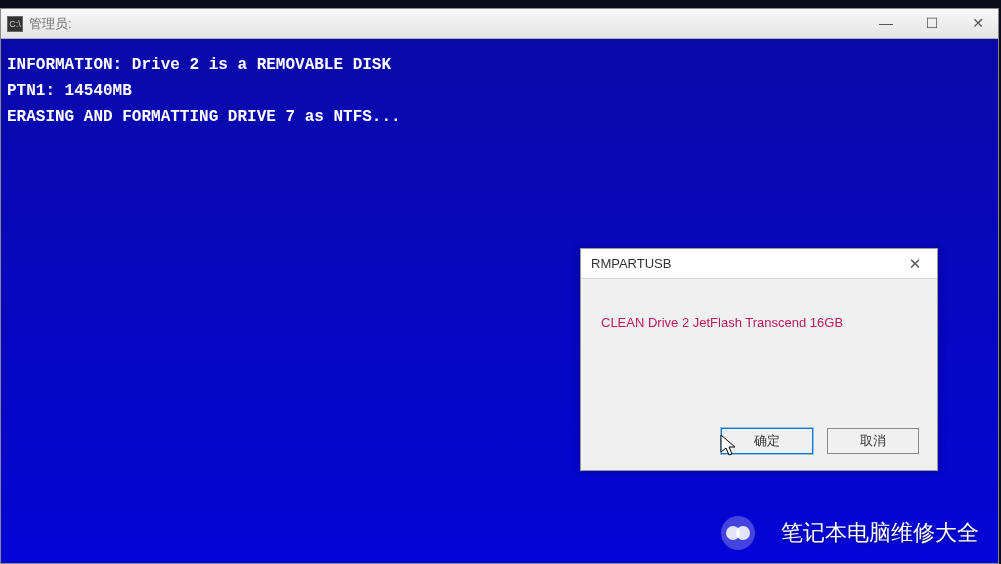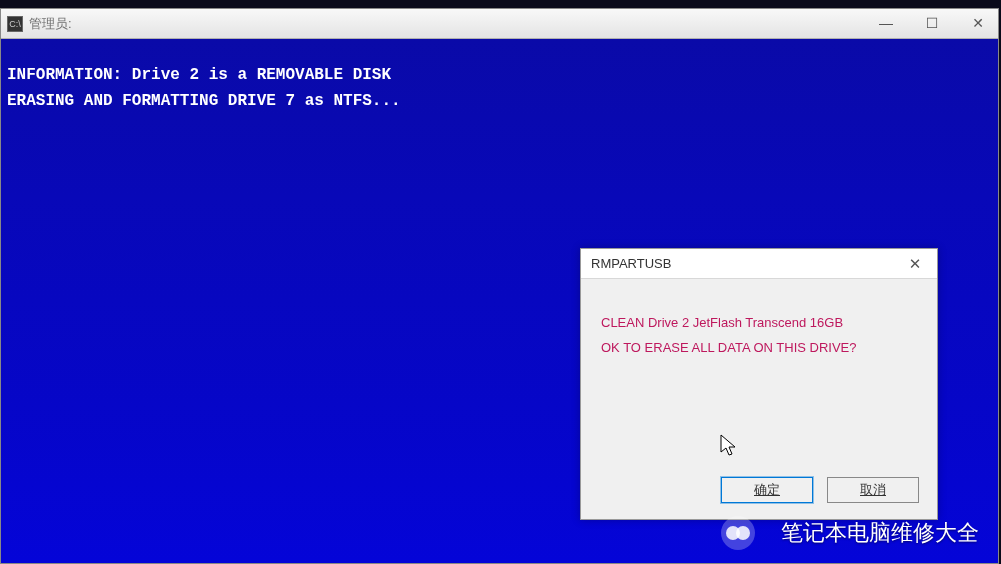--- a/index.html
+++ b/index.html
@@ -65,37 +65,37 @@
       cursor: pointer;
     }
     .console-area {
       position: absolute;
       top: 30px;
       left: 0;
       right: 0;
       bottom: 0;
       background: #0808a8;
       background: linear-gradient(to bottom, #0a0aa8 0%, #0808b8 30%, #0606c8 70%, #0404d8 100%);
-      padding: 24px 6px;
+      padding: 14px 6px;
       color: #ffffff;
       font-family: "Courier New", "SimSun", monospace;
       font-size: 16px;
       font-weight: bold;
       line-height: 1.5;
     }
     .console-line {
       white-space: pre;
       margin-bottom: 2px;
     }
     .dialog {
       position: absolute;
       left: 580px;
       top: 248px;
       width: 358px;
-      height: 272px;
+      height: 223px;
       background: #f0f0f0;
       border: 1px solid #999;
       box-shadow: 0 0 8px rgba(0,0,0,0.25);
     }
     .dialog-titlebar {
       height: 30px;
       background: #ffffff;
       display: flex;
       align-items: center;
       justify-content: space-between;
@@ -134,21 +134,20 @@
       height: 26px;
       background: #f0f0f0;
       border: 1px solid #888;
       font-size: 13px;
       color: #333;
       cursor: pointer;
       display: flex;
       align-items: center;
       justify-content: center;
       position: relative;
-      text-decoration: underline;
     }
     .dlg-btn.default {
       border: 1px solid #0078d7;
       box-shadow: 0 0 0 1px rgba(0,120,215,0.4);
     }
     .cursor {
       position: absolute;
       left: 720px;
       top: 434px;
       pointer-events: none;
@@ -196,33 +195,33 @@
     <span>管理员:</span>
     <span>&nbsp;</span>
     <div class="title-controls">
       <div class="title-ctrl">—</div>
       <div class="title-ctrl">☐</div>
       <div class="title-ctrl">✕</div>
     </div>
   </div>
   <div class="console-area">
     <div class="console-line">INFORMATION: Drive 2 is a REMOVABLE DISK</div>
+    <div class="console-line">PTN1: 14540MB</div>
     <div class="console-line"></div>
     <div class="console-line">ERASING AND FORMATTING DRIVE 7 as NTFS...</div>
   </div>
 </div>
 
 <div class="dialog">
   <div class="dialog-titlebar">
     <span class="dialog-title">RMPARTUSB</span>
     <span class="dialog-close">✕</span>
   </div>
   <div class="dialog-body">
     <div>CLEAN Drive 2   JetFlash Transcend 16GB</div>
-    <div>OK TO ERASE ALL DATA ON THIS DRIVE?</div>
   </div>
   <div class="dialog-buttons">
     <button class="dlg-btn default">确定</button>
     <button class="dlg-btn">取消</button>
   </div>
 </div>
 
 <div class="cursor">
   <svg width="20" height="26" viewBox="0 0 20 26">
     <path d="M1 1 L1 18 L6 14 L9 21 L12 20 L9 13 L15 13 Z" fill="#ffffff" stroke="#000000" stroke-width="1"></path>

